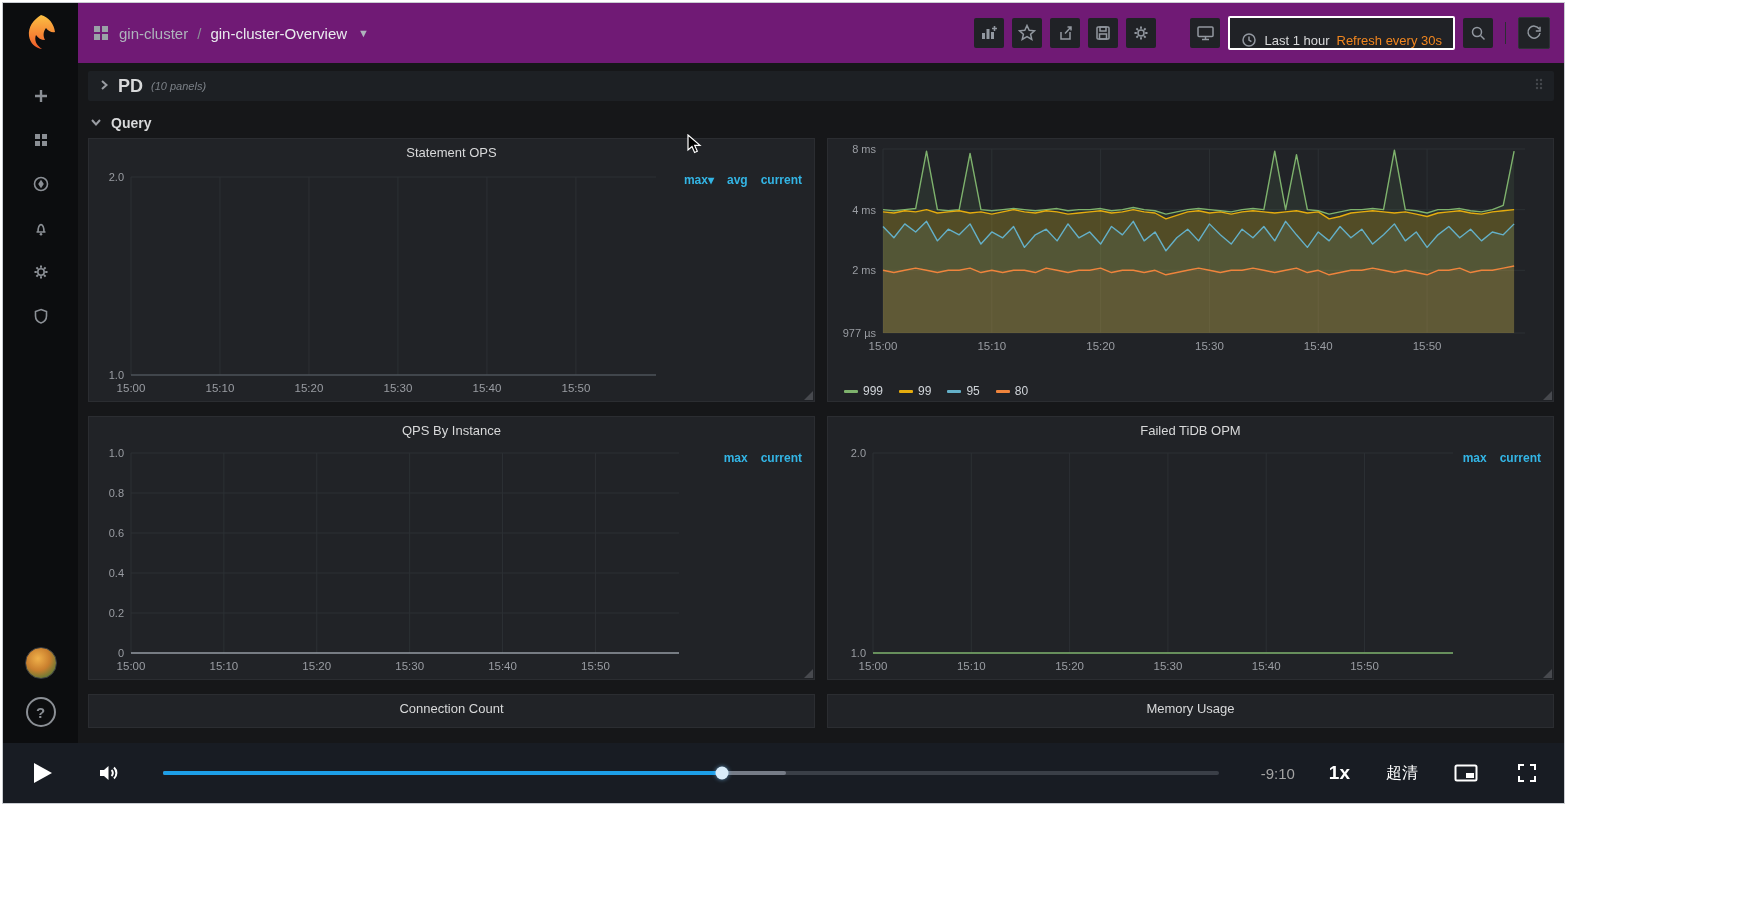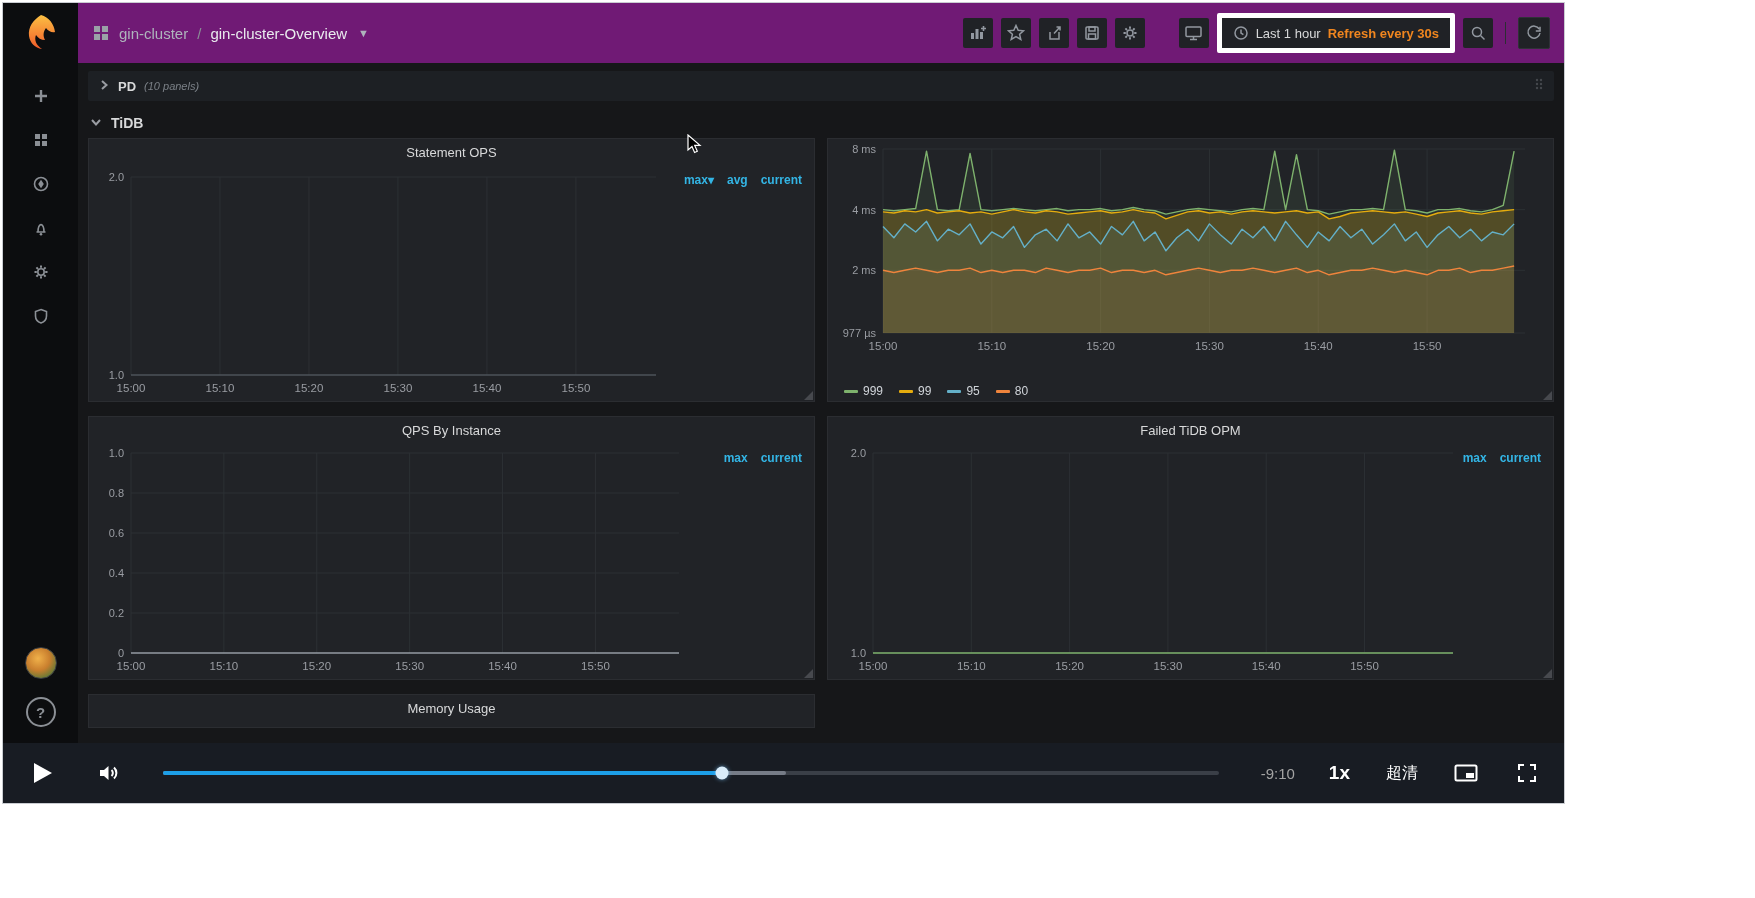--- a/index.html
+++ b/index.html
@@ -23,29 +23,29 @@
   .crumb .grid-ic{display:flex;}
   .crumb .folder{color:#aeb4bc;cursor:pointer;}
   .crumb .sep{color:#8a8f96;}
   .crumb .dash-name{color:#e9ebee;font-weight:500;cursor:pointer;}
   .crumb .caret{color:#aeb4bc;font-size:11px;margin-left:2px;}
   .nav-right{margin-left:auto;display:flex;align-items:center;gap:8px;}
   .icon-btn{width:30px;height:30px;border-radius:2px;background:#202226;display:flex;align-items:center;justify-content:center;cursor:pointer;}
   .icon-btn svg{stroke:#9298a0;fill:none;stroke-width:1.5;}
   .icon-btn svg .fil{fill:#9298a0;stroke:none;}
   .nav-gap{width:18px;}
-  .time-btn{height:30px;background:#202226;border:5px solid #ffffff;border-radius:2px;display:flex;align-items:center;gap:7px;padding:0 11px;font-size:13px;color:#d8d9da;cursor:pointer;white-space:nowrap;}
+  .time-btn{height:30px;background:#202226;border:2px solid #ffffff;border-radius:2px;display:flex;align-items:flex-end;gap:7px;padding:0 11px;font-size:13px;color:#d8d9da;cursor:pointer;white-space:nowrap;}
   .time-btn svg{stroke:#9298a0;fill:none;stroke-width:1.5;}
-  .refresh-label{color:#f0861f;font-weight:bold;}
+  .refresh-label{color:#f0861f;font-weight:normal;}
   .divider{width:1px;height:22px;background:#2c2e33;margin:0 4px;}
   .refresh-btn{border:1px solid #2f3237;}
 
   .dasharea{position:absolute;left:75px;right:0;top:60px;bottom:0;overflow:hidden;}
   .row-collapsed{margin:8px 10px 0;height:30px;background:#1d2024;border-radius:2px;display:flex;align-items:center;gap:8px;padding:0 10px;color:#d8d9da;cursor:pointer;}
-  .row-collapsed .rlabel{font-size:13px;font-weight:bold;}
+  .row-collapsed .rlabel{font-size:18px;font-weight:bold;}
   .row-collapsed .rmeta{font-size:11px;font-style:italic;color:#7b8087;}
   .row-collapsed .drag{margin-left:auto;}
   .row-open{margin:13px 10px 2px;display:flex;align-items:center;gap:9px;padding:0 2px;color:#d8d9da;cursor:pointer;}
   .row-open .rlabel{font-size:14px;font-weight:bold;}
   .chev svg{stroke:#9a9da3;fill:none;stroke-width:2;}
 
   .grid2{display:grid;grid-template-columns:1fr 1fr;gap:12px;margin:6px 10px 0;}
   .grid2 + .grid2{margin-top:14px;}
   .panel{height:264px;background:#212327;border:1px solid #2b2d31;box-sizing:border-box;position:relative;display:flex;flex-direction:column;}
   .panel.partial{height:34px;overflow:hidden;}
@@ -243,21 +243,21 @@
             </svg>
         </span>
       </div>
 
       <div class="row-open">
         <span class="chev">
           <svg width="12" height="12" viewBox="0 0 12 12">
               <path d="M2 4 L6 8.5 L10 4"></path>
             </svg>
         </span>
-        <span class="rlabel">TiDB</span>
+        <span class="rlabel">Query</span>
       </div>
 
       <div class="grid2">
         <div class="panel">
           <div class="panel-h">Statement OPS</div>
           <div class="panel-b">
             <div class="chart"><svg width="725" height="240">
                   <line x1="42" x2="567" y1="12" y2="12" stroke="#2c3034" stroke-width="1"></line>
                   <text x="35" y="16" text-anchor="end" fill="#9a9da3" font-size="11" font-family="Liberation Sans, sans-serif">2.0</text>
                   <line x1="42" x2="567" y1="210" y2="210" stroke="#2c3034" stroke-width="1"></line>
@@ -403,20 +403,23 @@
                 <span>max</span>
                 <span>current</span>
               </div>
           </div>
           <div class="resize"></div>
         </div>
       </div>
 
       <div class="grid2">
         <div class="panel partial">
+          <div class="panel-h">Connection Count</div>
+        </div>
+        <div class="panel partial">
           <div class="panel-h">Memory Usage</div>
         </div>
       </div>
 
     </div>
   </div>
 
   <div class="cursor">
     <svg width="18" height="22" viewBox="0 0 18 22">
         <path d="M1 1 L1 16 L5 12.5 L7.6 18.5 L10.3 17.3 L7.7 11.4 L13 11.4 Z" fill="#000" stroke="#fff" stroke-width="1.2"></path>

